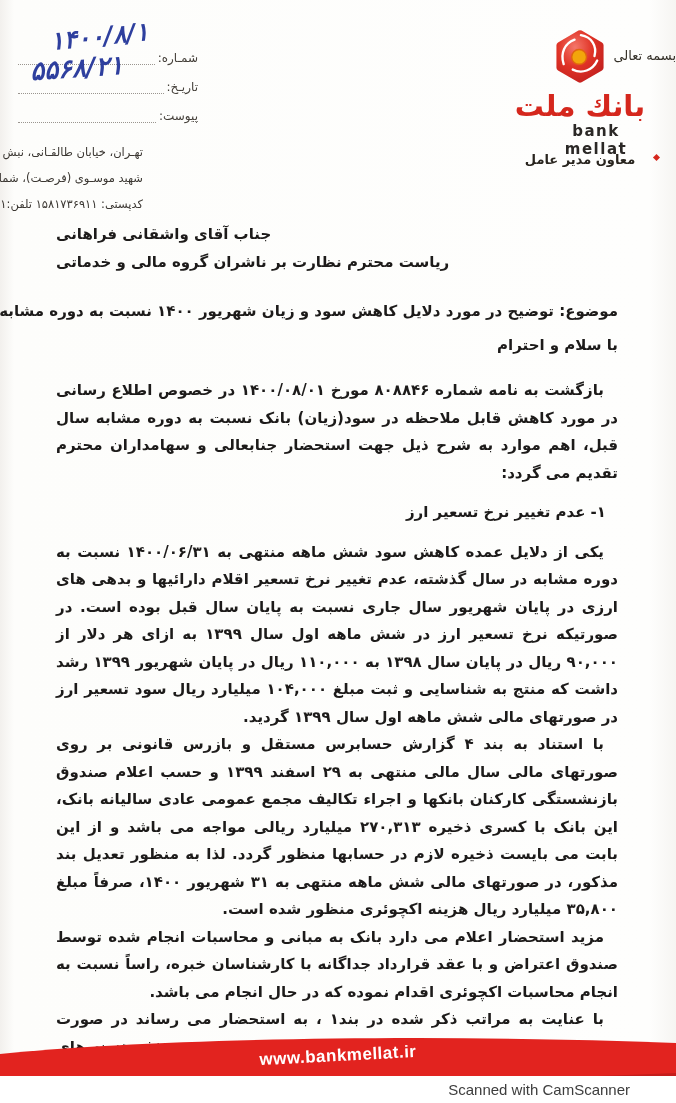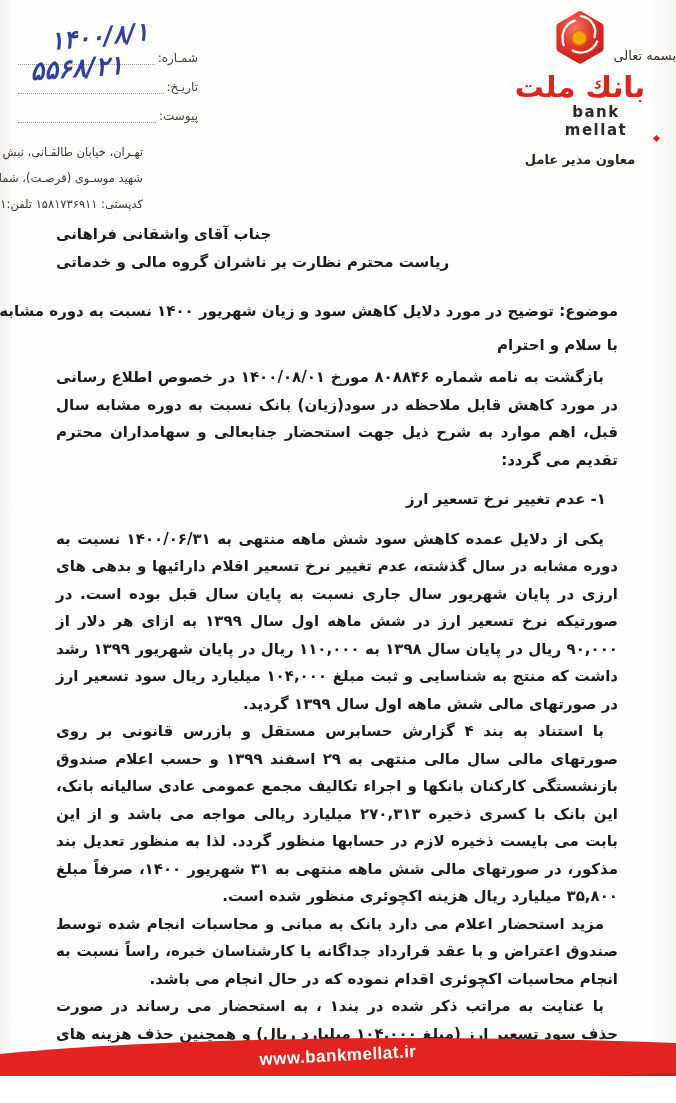--- a/index.html
+++ b/index.html
@@ -13,21 +13,21 @@
     overflow:hidden;
     font-family:"DejaVu Sans",sans-serif;
     color:#1d1b1a;
   }
   
   .bismillah{
     position:absolute;left:0;right:0;top:48px;
     text-align:right;font-size:13px;color:#343028;font-weight:500;
   }
   
-  .brand{position:absolute;top:8px;right:26px;width:140px;text-align:center;}
+  .brand{position:absolute;top:27px;right:26px;width:140px;text-align:center;}
   .brand .logo{display:block;margin:0 auto;}
   .brand .fa-name{
     display:block;font-size:29px;font-weight:bold;color:#d5271d;
     line-height:1.05;margin-top:2px;direction:rtl;
   }
   .brand .en-name{
     display:inline-block;font-size:15px;font-weight:bold;color:#2b2826;
     letter-spacing:1.5px;margin-top:1px;position:relative;margin-left:32px;
   }
   .brand .tm-dot{
@@ -58,21 +58,21 @@
   
   .letter{
     position:absolute;top:220px;right:58px;left:56px;
     direction:rtl;text-align:justify;
     font-size:15px;line-height:27.5px;font-weight:bold;color:#1d1b1a;
   }
   .addressee{line-height:28px;text-align:left;}
   .subject{margin-top:22px;white-space:nowrap;text-align:right;}
   .salutation{margin-top:6px;}
   .para{margin:0;text-indent:14px;}
-  .para.first{margin-top:5px;}
+  .para.first{margin-top:18px;}
   .heading{margin:12px;}
   
   .ribbon{position:absolute;left:0;top:1030px;width:676px;height:62px;}
   .ribbon-url{
     position:absolute;left:0;right:0;top:1046px;text-align:center;
     color:#ffffff;font-weight:bold;font-size:17px;letter-spacing:.5px;
     font-family:"Liberation Sans",sans-serif;
     transform:rotate(-3deg);
   }
   
@@ -149,14 +149,15 @@
     <p class="para">با عنایت به مراتب ذکر شده در بند۱ ، به استحضار می رساند در صورت حذف سود تسعیر ارز (مبلغ ۱۰۴,۰۰۰ میلیارد ریال) و همچنین حذف هزینه های مترتب از سود تسعیر مانند هزینه مطالبات مشکوک الوصول (مبلغ حدود ۴۵,۰۰۰ میلیارد ریال) از سود و زیان دوره شش ماهه اول سال ۱۳۹۹ ، سود</p>
   </div>
 
   <svg class="ribbon" viewBox="0 0 676 62" preserveAspectRatio="none">
     <path d="M0 24 C 150 9 420 3 676 13 L676 48 C 430 55 160 57 0 57 Z" fill="#e2231f"></path>
     <path d="M0 51 C 180 56 420 54 676 43 L676 48 C 430 55 160 57 0 57 Z" fill="#c41d1b"></path>
   </svg>
   <div class="ribbon-url">www.bankmellat.ir</div>
 
   <div class="scan-strip"></div>
+  <div class="scan-credit">Scanned with CamScanner</div>
 
 </div>
 
 </body></html>

